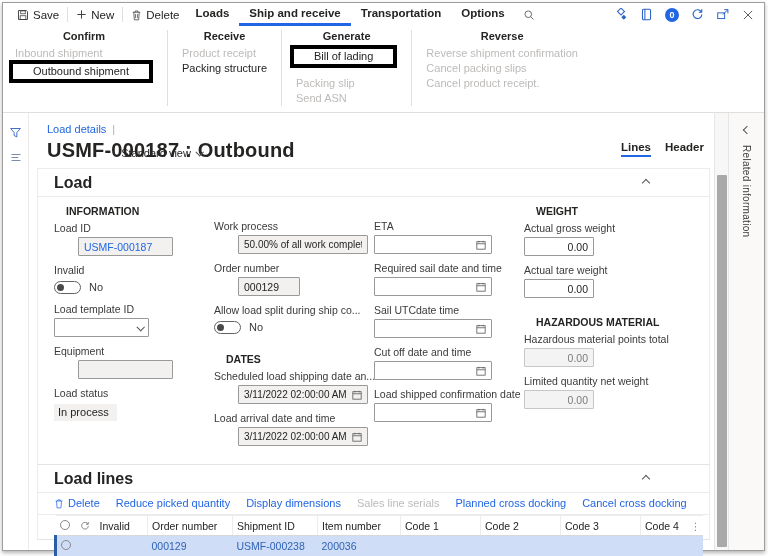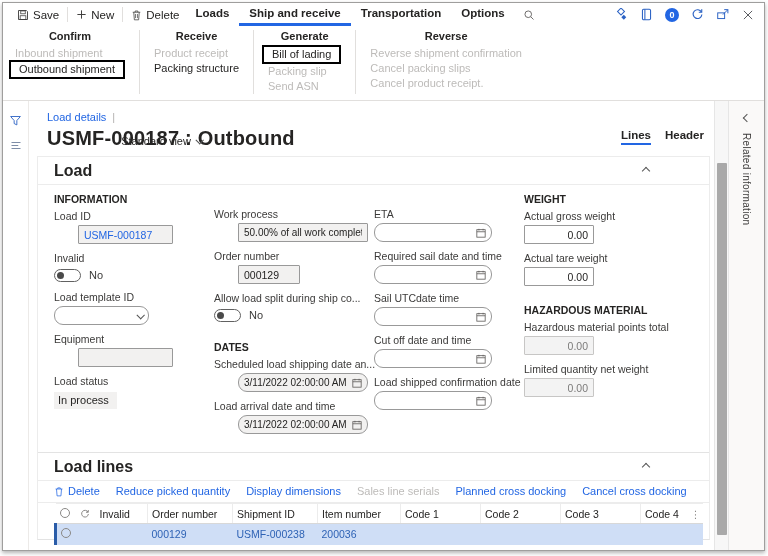--- a/index.html
+++ b/index.html
@@ -19,21 +19,21 @@
   .sysicon { display:flex; align-items:center; }
   .badge { width:14px; height:14px; border-radius:50%; background:#2266e3; color:#fff; font-size:9px; display:flex; align-items:center; justify-content:center; font-weight:bold; }
 
   
   .ribbon { display:flex; padding:4px 0 6px 8px; flex:none; border-bottom:1px solid #e1dfdd; min-height:63px; }
   .rgroup { display:flex; flex-direction:column; padding:0 14px 0 4px; }
   .rgroup + .rgroup { border-left:1px solid #e1dfdd; padding-left:14px; }
   .rgroup-title { font-size:11px; font-weight:bold; color:#252423; text-align:center; margin-bottom:4px; }
   .ritem { font-size:11px; line-height:15px; color:#252423; white-space:nowrap; align-self:flex-start; }
   .ritem.disabled { color:#bdbbb9; }
-  .ritem.hl { border:2px solid #000000; padding:0 8px; margin:-1px 0 0 -6px; }
+  .ritem.hl { border:4px solid #000000; padding:0 20px; margin:-1px 0 8px -6px; }
 
   
   .content { flex:1; display:flex; min-height:0; }
   .rail { width:26px; border-right:1px solid #eceae8; display:flex; flex-direction:column; align-items:center; gap:14px; padding-top:14px; flex:none; }
   .main { flex:1; min-width:0; display:flex; flex-direction:column; padding:8px 0 0 4px; }
 
   .crumbrow { display:flex; align-items:center; gap:6px; font-size:11px; padding-left:14px; height:16px; }
   .crumb-link { color:#2266e3; }
   .crumb-sep { color:#b3b1af; }
   .view-sel { color:#252423; display:flex; align-items:center; gap:5px;margin-top:48px; }
@@ -45,31 +45,31 @@
   .htab.active { border-bottom-color:#2266e3; }
 
   .card { margin:2px 4px 0 4px; border:1px solid #ececec; border-bottom:1px solid #e3e3e3; background:#fff; flex:1; display:flex; flex-direction:column; min-height:0; }
   .sec-head { display:flex; align-items:center; justify-content:space-between; padding:5px 60px 4px 16px; font-size:16px; font-weight:bold; color:#252423; border-bottom:1px solid #ececec; }
   .sec-head.second { border-top:1px solid #e3e3e3; margin-top:auto; }
 
   
   .fieldgrid { display:flex; padding:8px 0 10px 16px; }
   .fcol { display:flex; flex-direction:column; }
   .fcol1 { width:160px; } .fcol2 { width:160px; } .fcol3 { width:150px; } .fcol4 { width:160px; }
-  .gtitle { font-size:10.5px; font-weight:bold; color:#252423; margin:0 0 5px 0; }
+  .gtitle { font-size:10.5px; font-weight:bold; color:#252423; margin:0 0 5px 12px; }
   .gtitle.later { margin-top:10px; }
   .field { margin-bottom:8px; }
   .field label { display:block; font-size:10.5px; color:#3b3a39; margin-bottom:3px; white-space:nowrap; }
   .ctl { height:19px; border:1px solid #999; background:#fff; display:flex; align-items:center; padding:0 5px; font-size:10.5px; color:#252423; border-radius:1px; }
   .ctl.ro { background:#f2f1f0;margin-left:24px; }
   .ctl.dis { background:#f3f3f3; border-color:#c7c6c5; color:#7c7b7a; }
   .ctl.num { justify-content:flex-end; }
   .ctl .val { white-space:nowrap; overflow:hidden; }
   .ctl .val.link { color:#2266e3; }
-  .ctl.withicon { justify-content:space-between;border-radius:9px; }
+  .ctl.withicon { justify-content:space-between; }
   .w95{width:95px}.w128{width:130px}.w60{width:62px}.w118{width:118px}.w70{width:70px}
   .statusval { display:inline-block; background:#f2f1f0; font-size:11px; color:#252423; padding:2px 8px 3px 4px; }
   .togglerow { display:flex; align-items:center; gap:8px; height:16px; }
   .toggle { width:27px; height:13px; border:1px solid #616161; border-radius:8px; position:relative; display:inline-block; }
   .toggle .knob { position:absolute; left:2px; top:2px; width:7px; height:7px; border-radius:50%; background:#4a4a4a; }
   .toggle-label { font-size:11px; color:#3b3a39; }
 
   .chev { display:inline-block; width:6px; height:6px; border-right:1.4px solid #555; border-bottom:1.4px solid #555; }
   .chev.down { transform:rotate(45deg) translateY(-1px); }
   .chev.up { transform:rotate(-135deg); }

